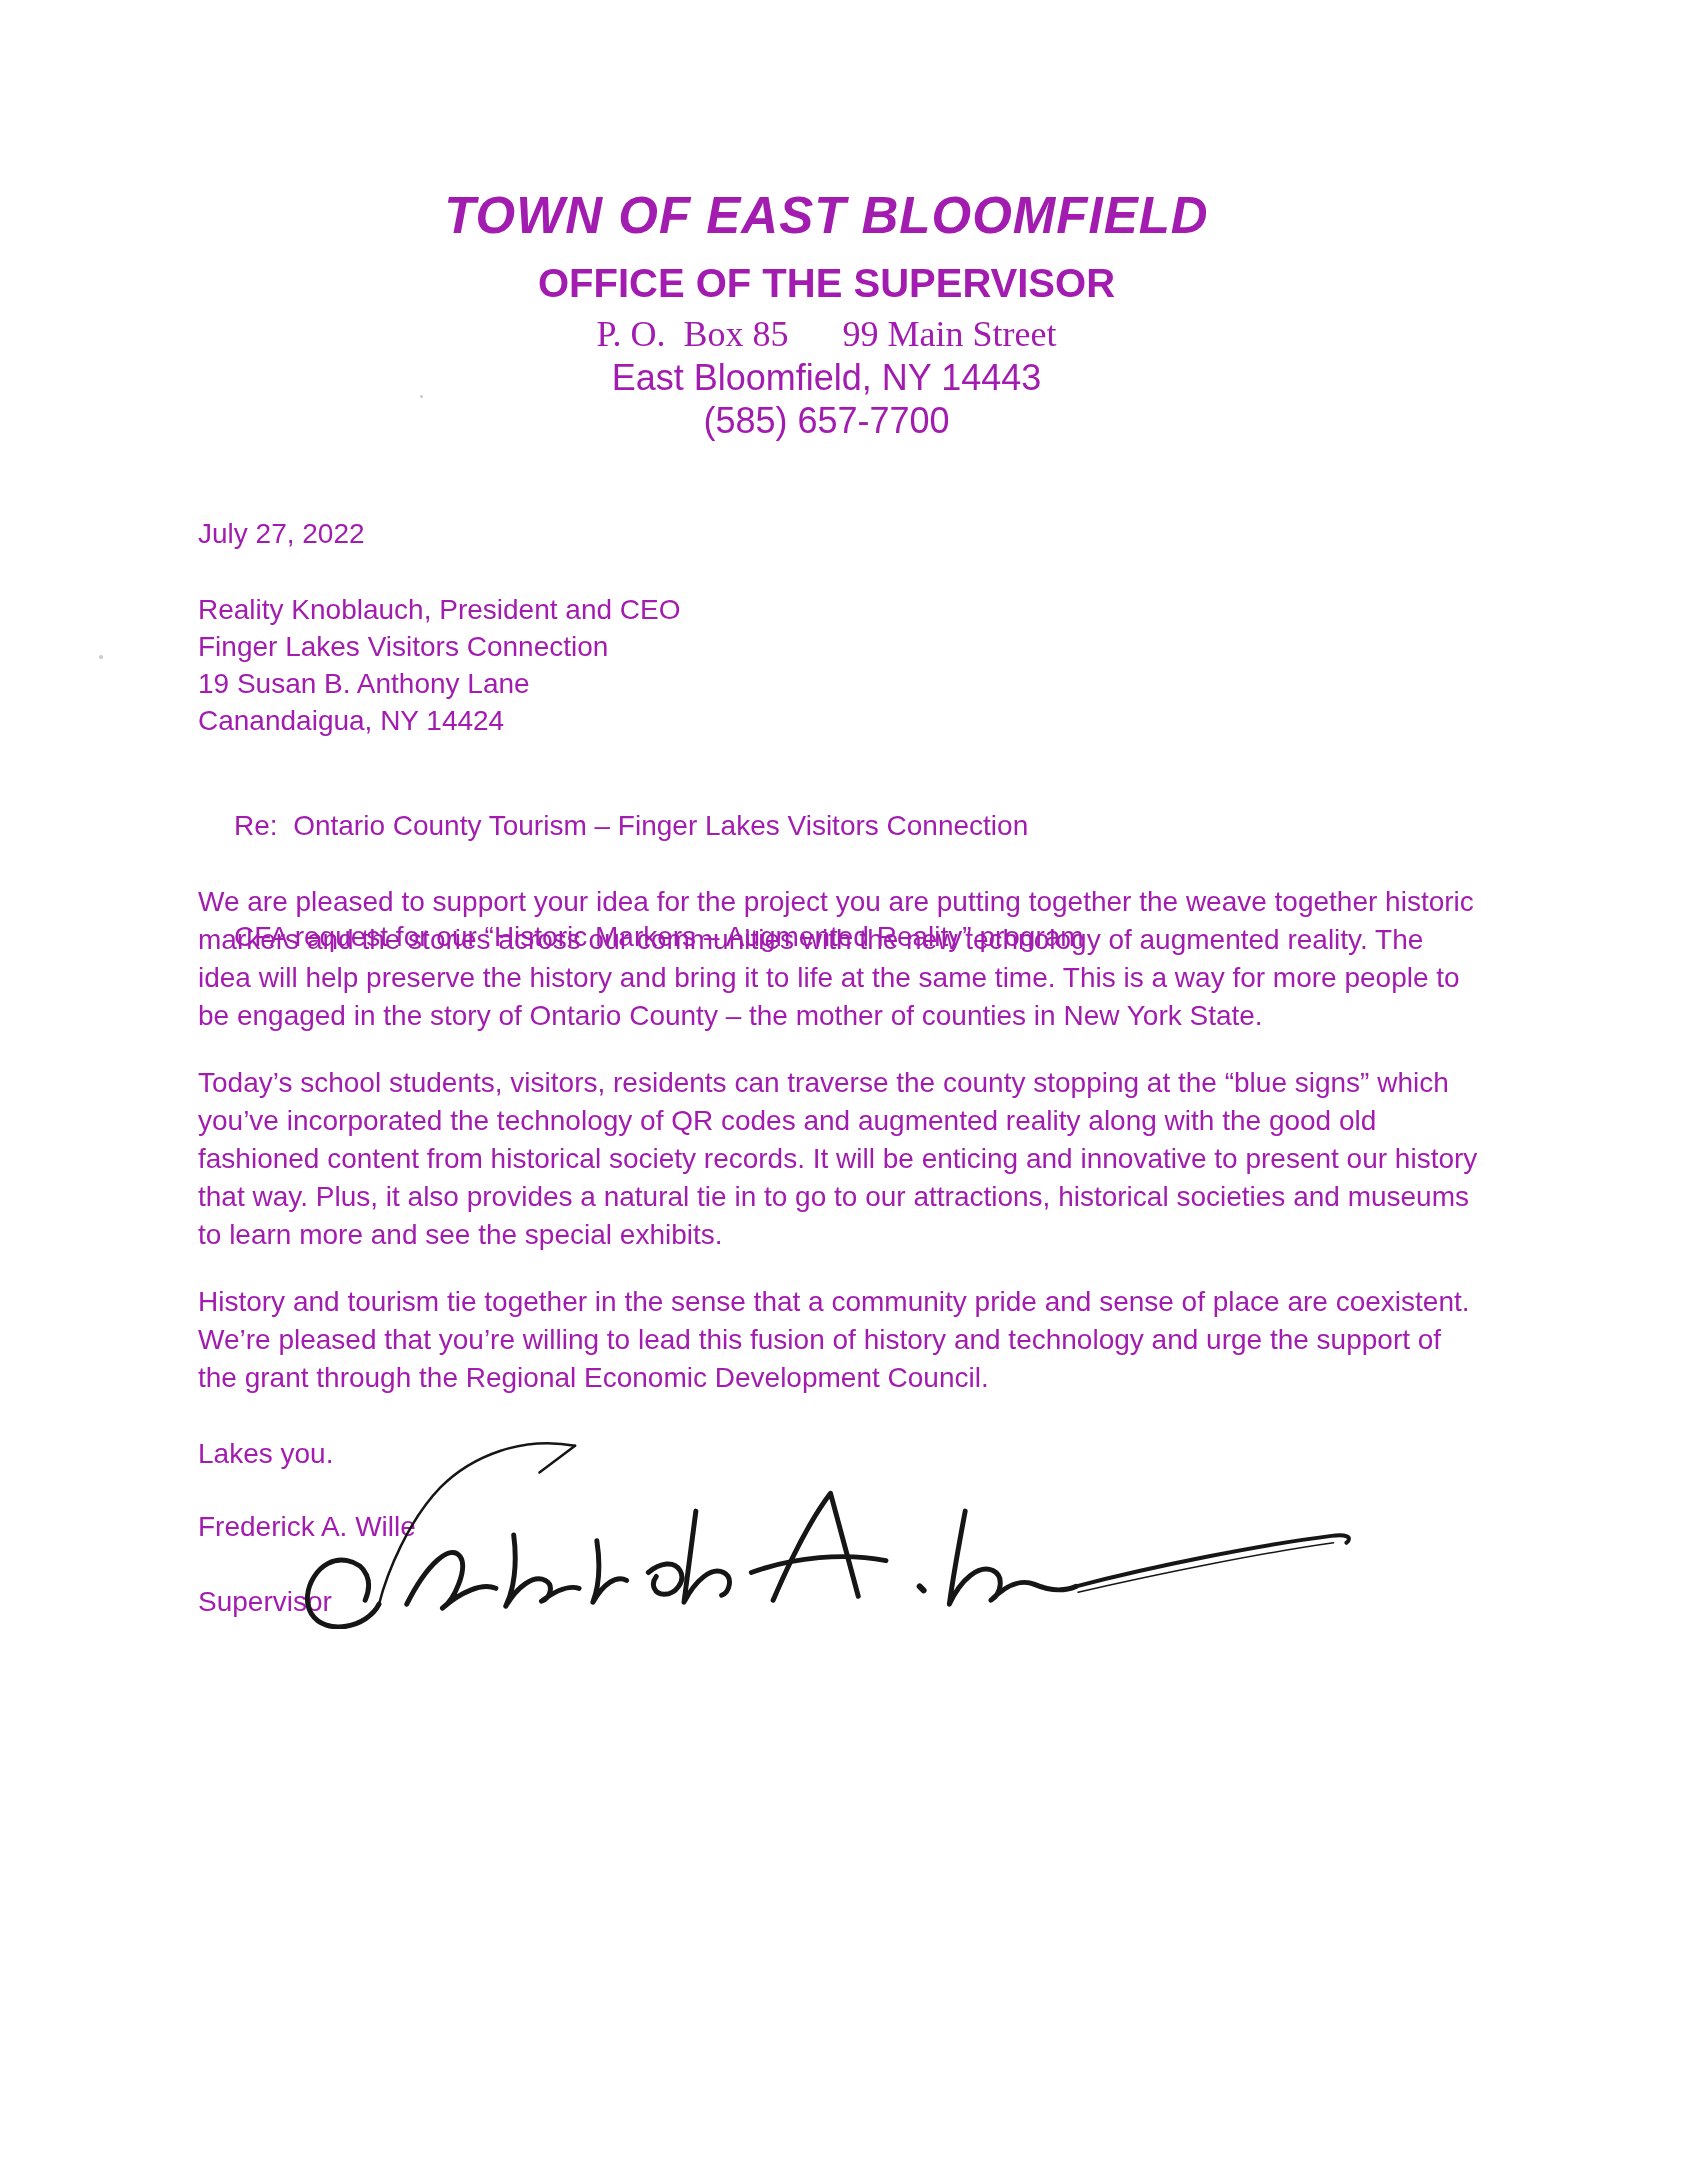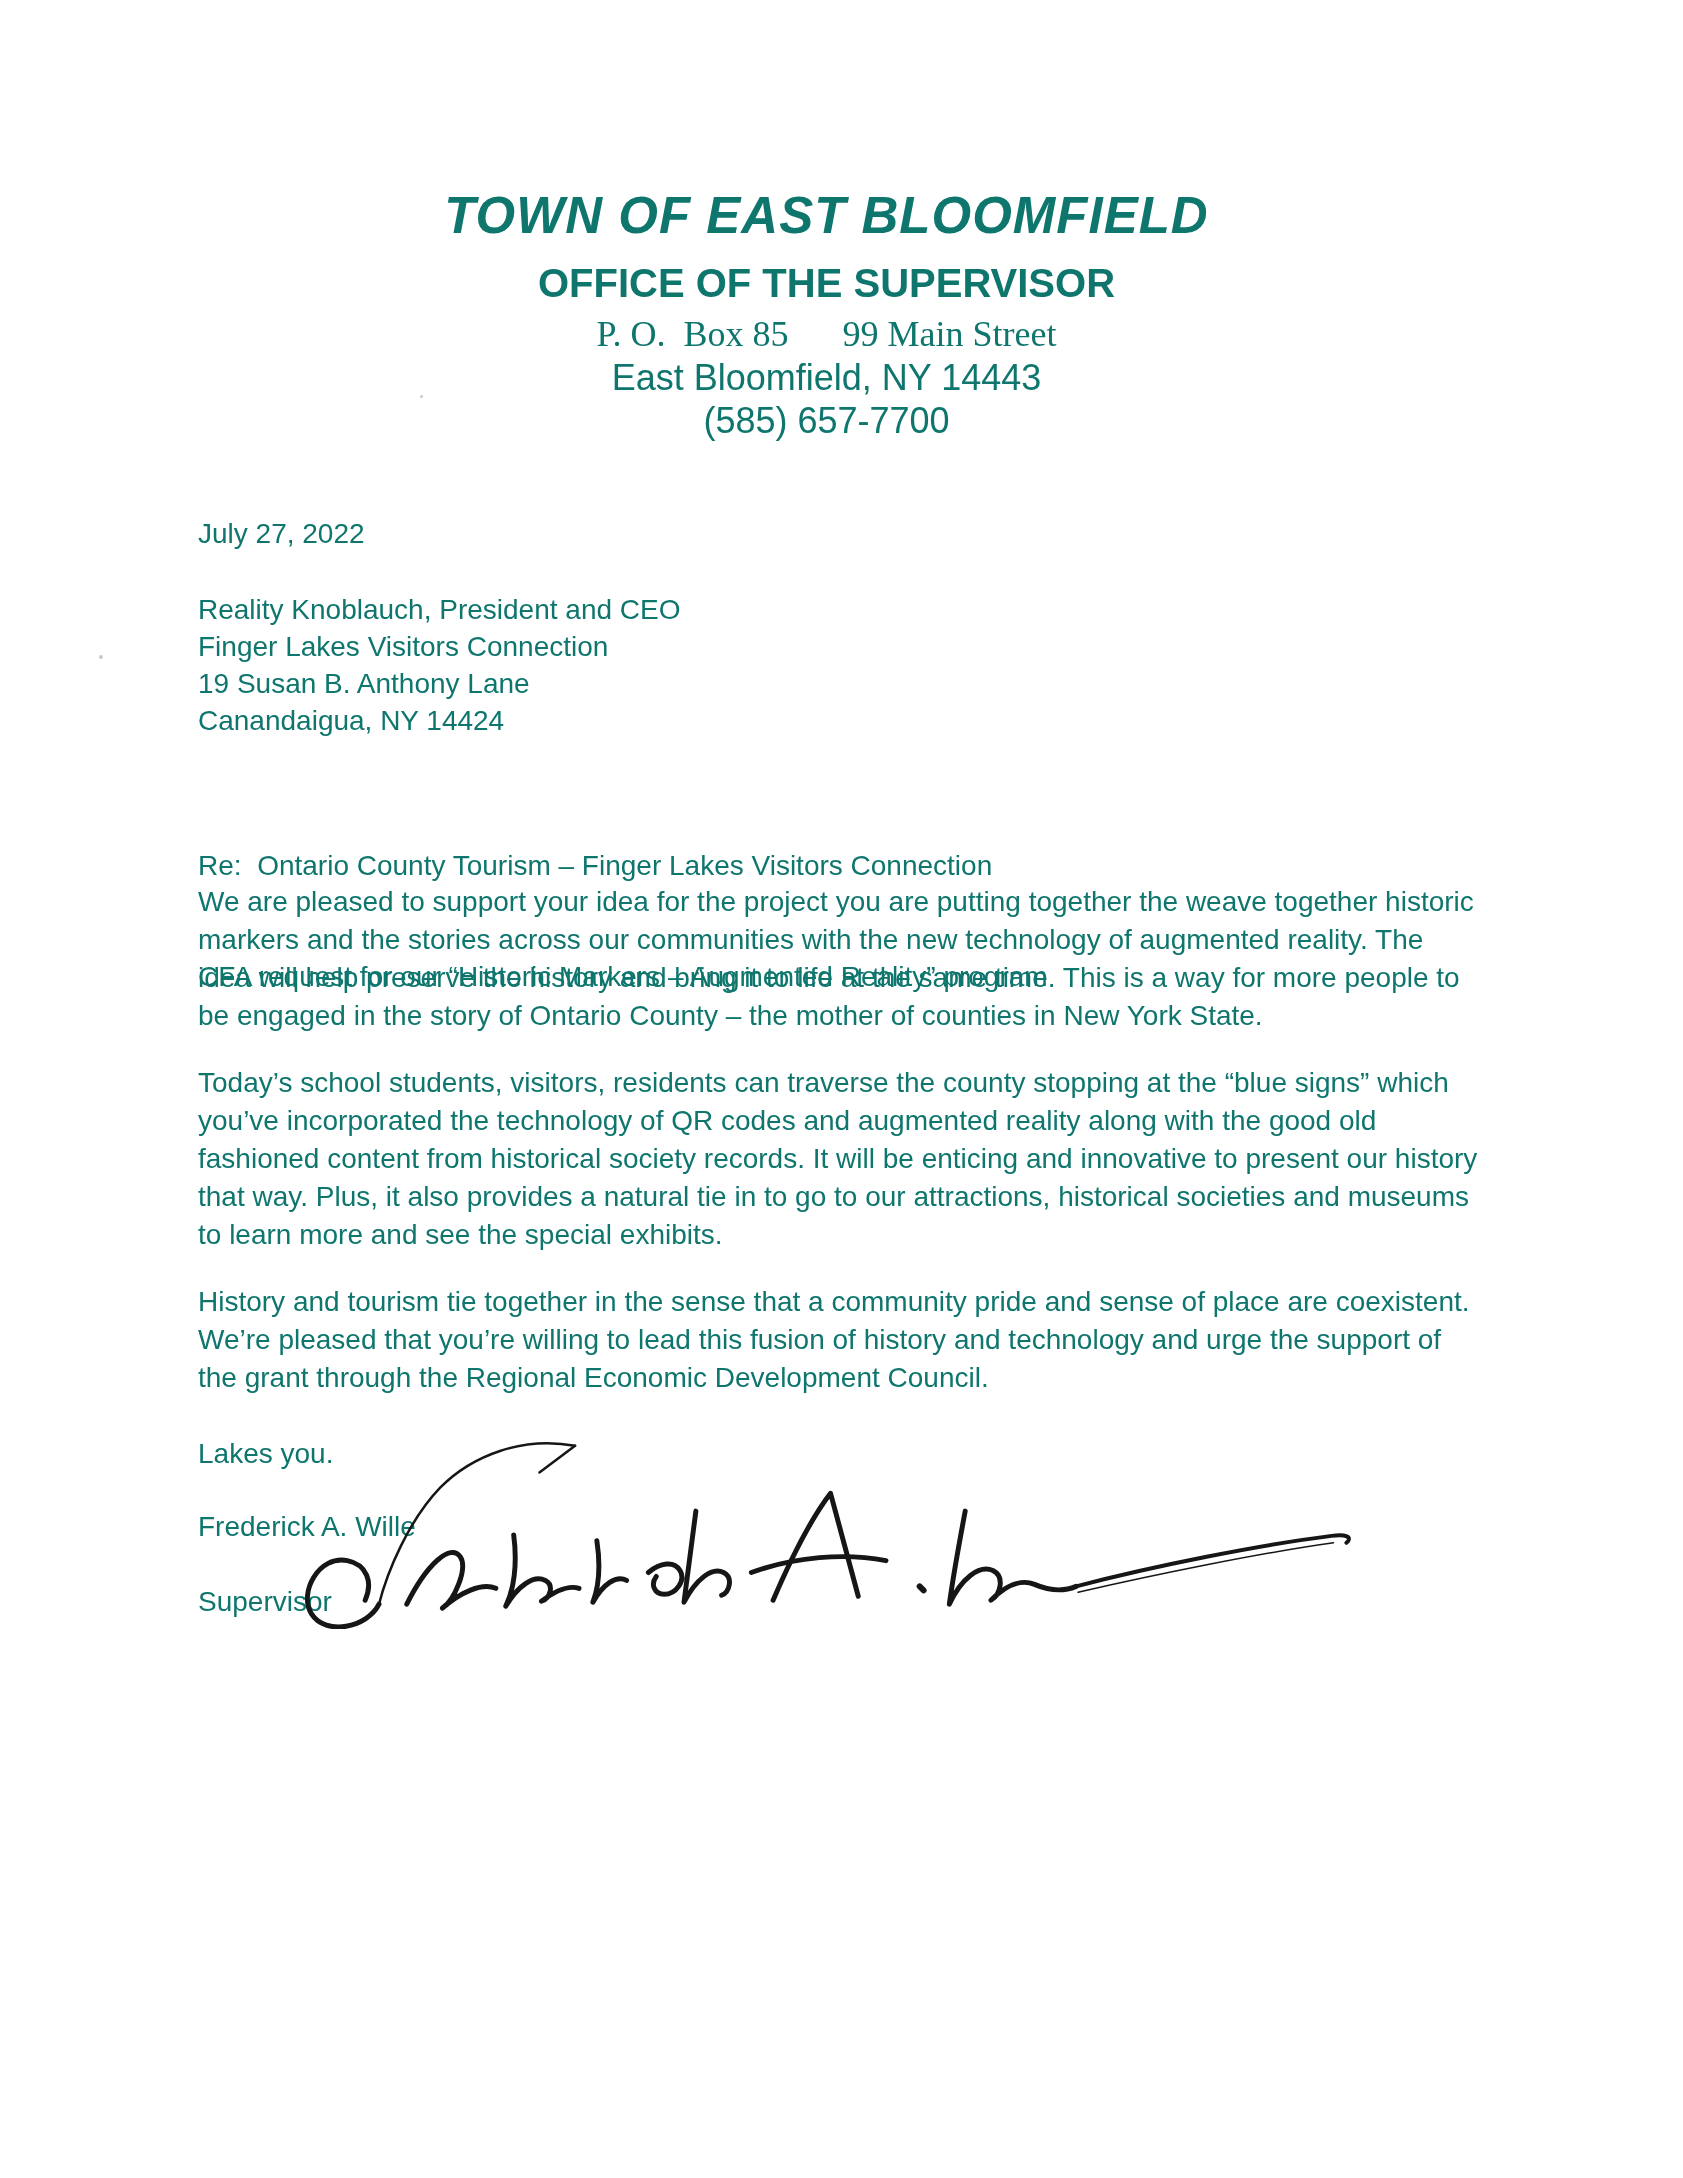--- a/index.html
+++ b/index.html
@@ -6,21 +6,21 @@
     margin: 0;
     padding: 0;
     background: #ffffff;
   }
   .page {
     position: relative;
     width: 1683px;
     height: 2178px;
     background: #ffffff;
     font-family: "Liberation Sans", sans-serif;
-    color: #0f766e;
+    color: #a21caf;
     overflow: hidden;
   }
 
   
   .letterhead {
     position: absolute;
     top: 186px;
     left: 0;
     width: 1653px;
     text-align: center;
@@ -42,21 +42,21 @@
     font-size: 36px;
     line-height: 43px;
     white-space: pre-wrap;
   }
   .lh-line.first { margin-top: 6px; font-family: Liberation Serif, serif; }
 
   
   .abs { position: absolute; left: 198px; }
   .date-line { top: 515px; font-size: 28px; line-height: 38px; }
   .recipient { top: 591px; font-size: 28px; line-height: 37px; }
-  .subject { top: 773px; font-size: 28px; line-height: 37px; white-space: pre-wrap; }
+  .subject { top: 733px; font-size: 28px; line-height: 37px; white-space: pre-wrap; margin-left: 36px; }
   .para {
     width: 1282px;
     font-size: 28px;
     line-height: 38px;
     margin: 0;
     text-align: left;
   }
   .para1 { top: 883px; }
   .para2 { top: 1064px; }
   .para3 { top: 1283px; }

